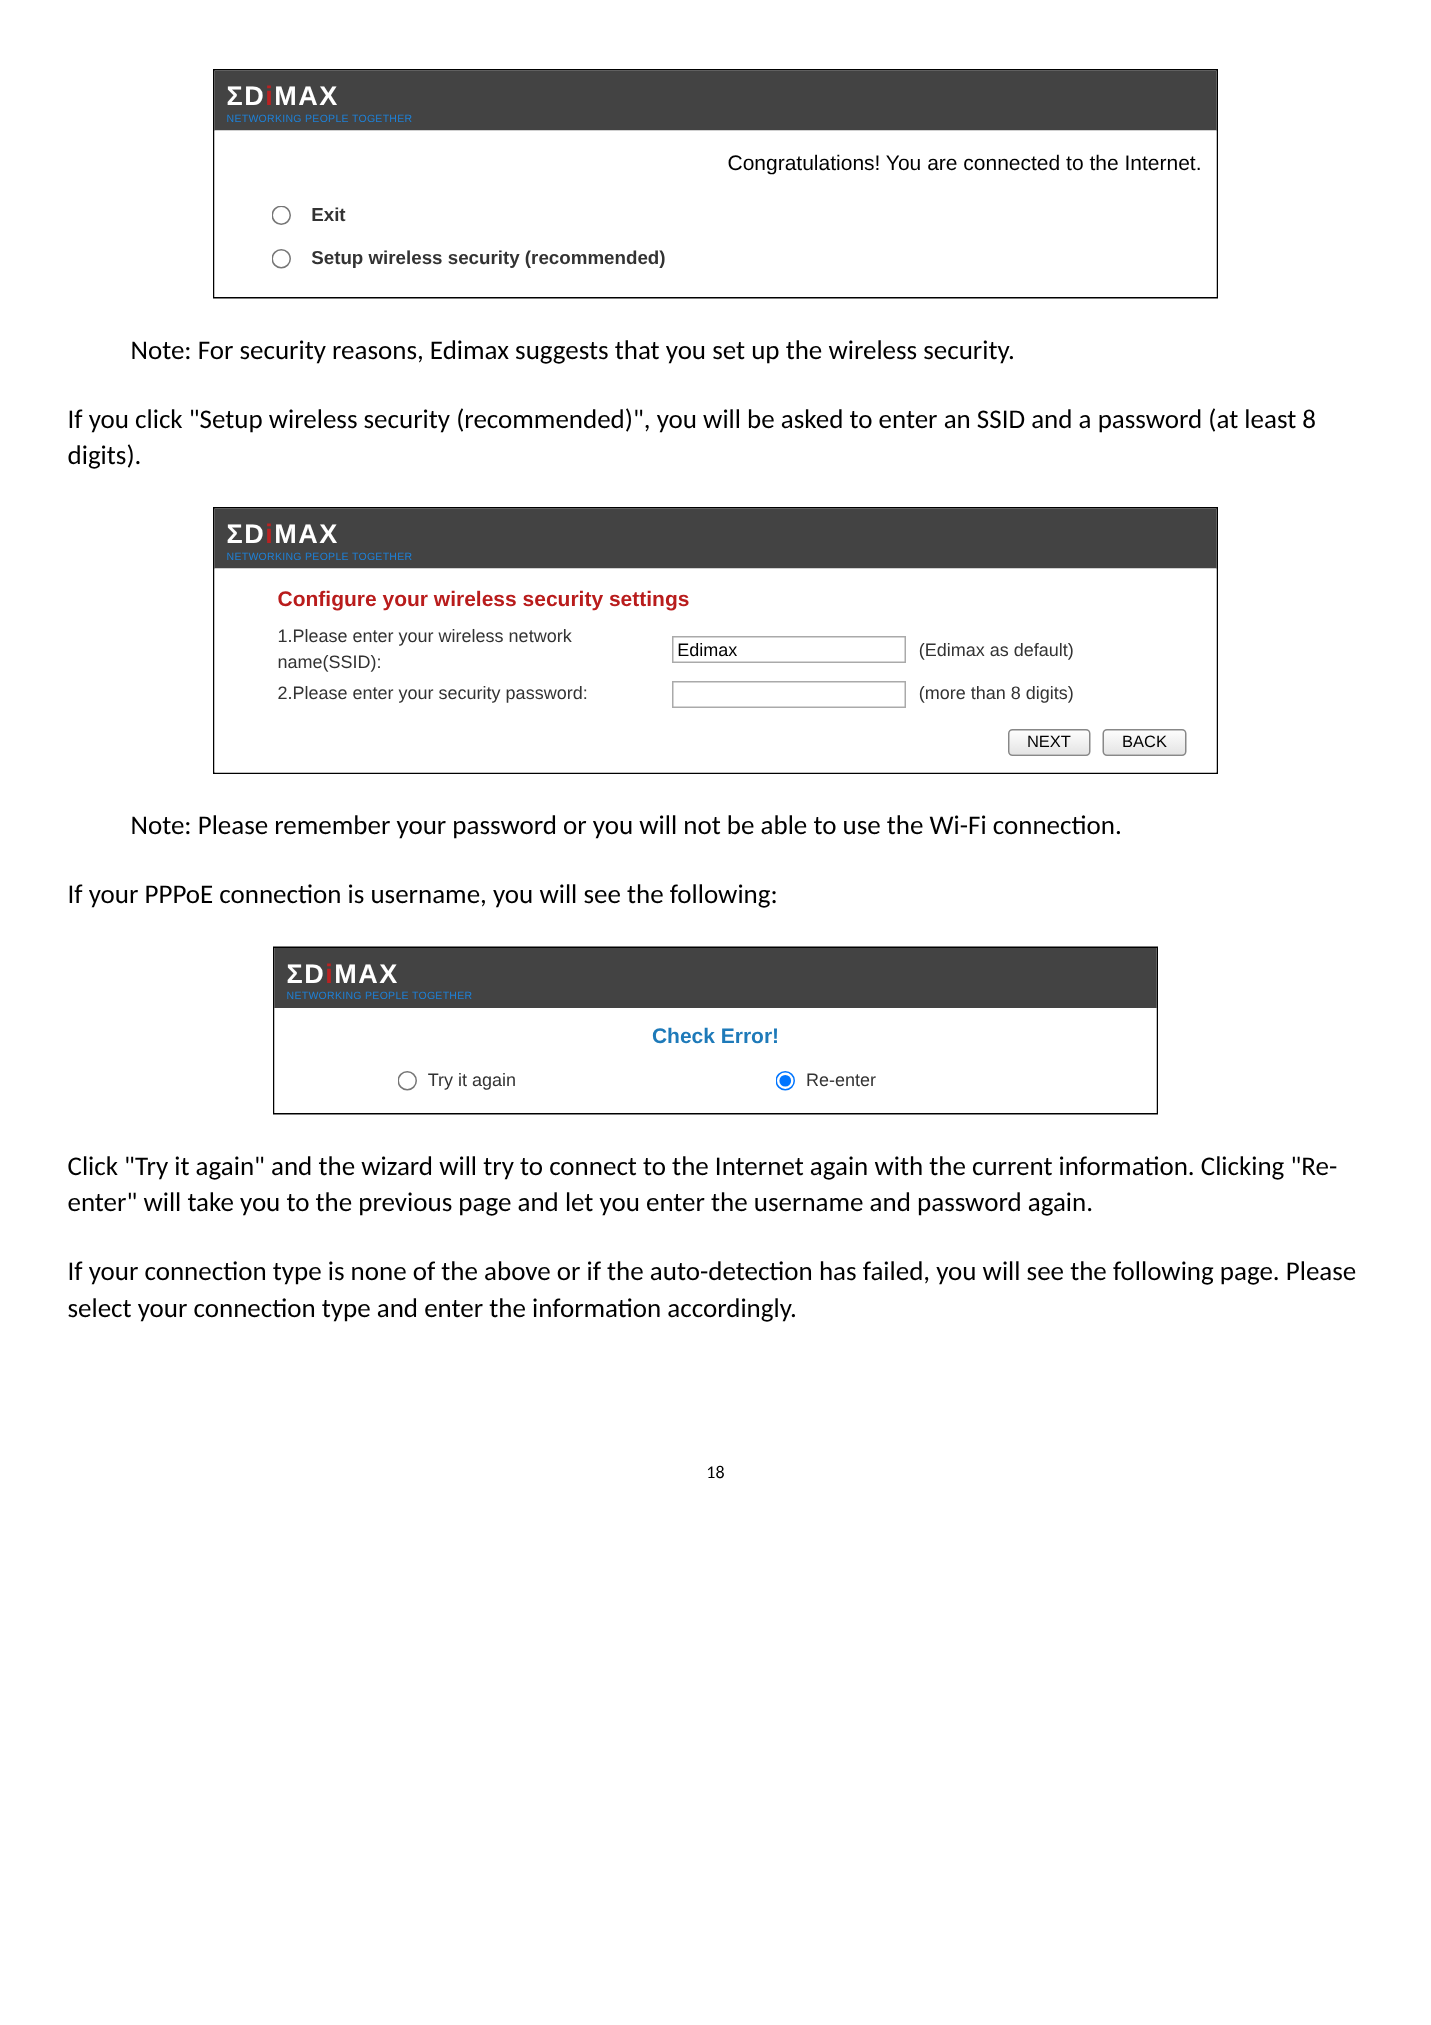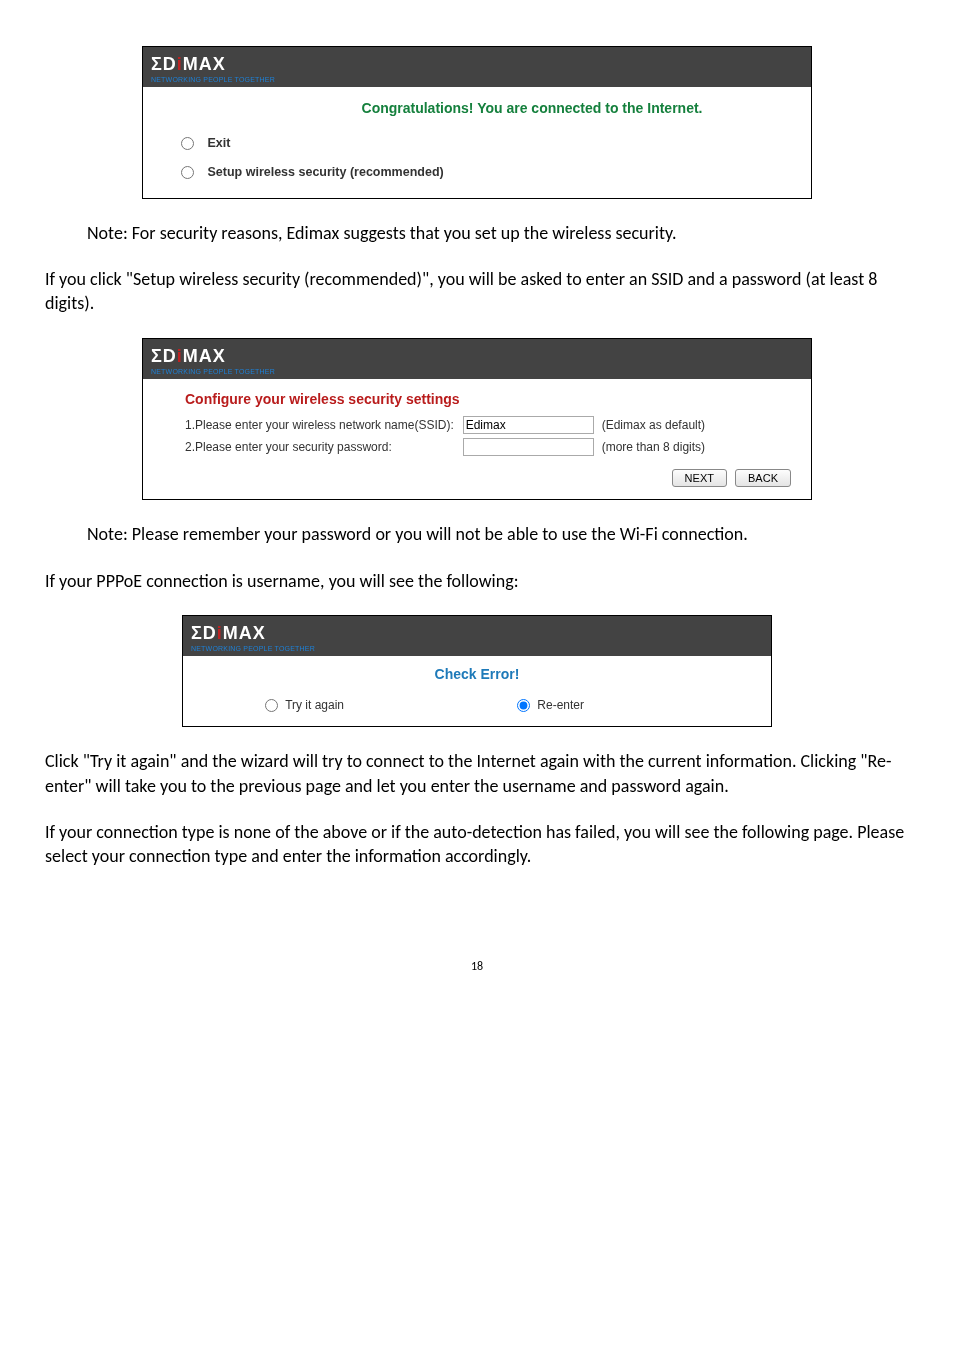--- a/index.html
+++ b/index.html
@@ -33,24 +33,24 @@
   .brand-logo .i-dot { color: #b22; }
   .brand-tag {
     color: #1e80d6;
     font-size: 7px;
     letter-spacing: 0.2px;
     font-family: Arial, sans-serif;
     margin-top: -2px;
   }
   .panel-body { background: #fff; padding: 8px 10px 10px; }
   .congrats-heading {
-    color: #15803d;
-    font-weight: bold;
+    color: #000000;
+    font-weight: normal;
     font-size: 14px;
-    text-align: center;
+    text-align: right;
     padding: 4px 0 10px 110px;
     font-family: Arial, sans-serif;
   }
   .opt-row {
     padding: 6px 0 6px 28px;
     font-family: Arial, sans-serif;
     font-size: 12.5px;
     font-weight: bold;
     color: #333;
   }
@@ -79,21 +79,21 @@
     font-size: 12px;
     color: #333;
     border-collapse: collapse;
     margin-top: 2px;
   }
   .cfg-table td { padding: 2px 4px; }
   .cfg-table .c1 { width: 48%; padding-left: 32px; }
   .cfg-table .c2 { width: 20%; }
   .cfg-table .c3 { width: 32%; }
   .cfg-input {
-    width: 131px;
+    width: 156px;
     font-size: 12px;
     padding: 1px 2px;
     border: 1px solid #aaa;
     font-family: Arial, sans-serif;
   }
   .btn-row {
     text-align: right;
     padding: 6px 10px 6px 0;
   }
   .winbtn {

